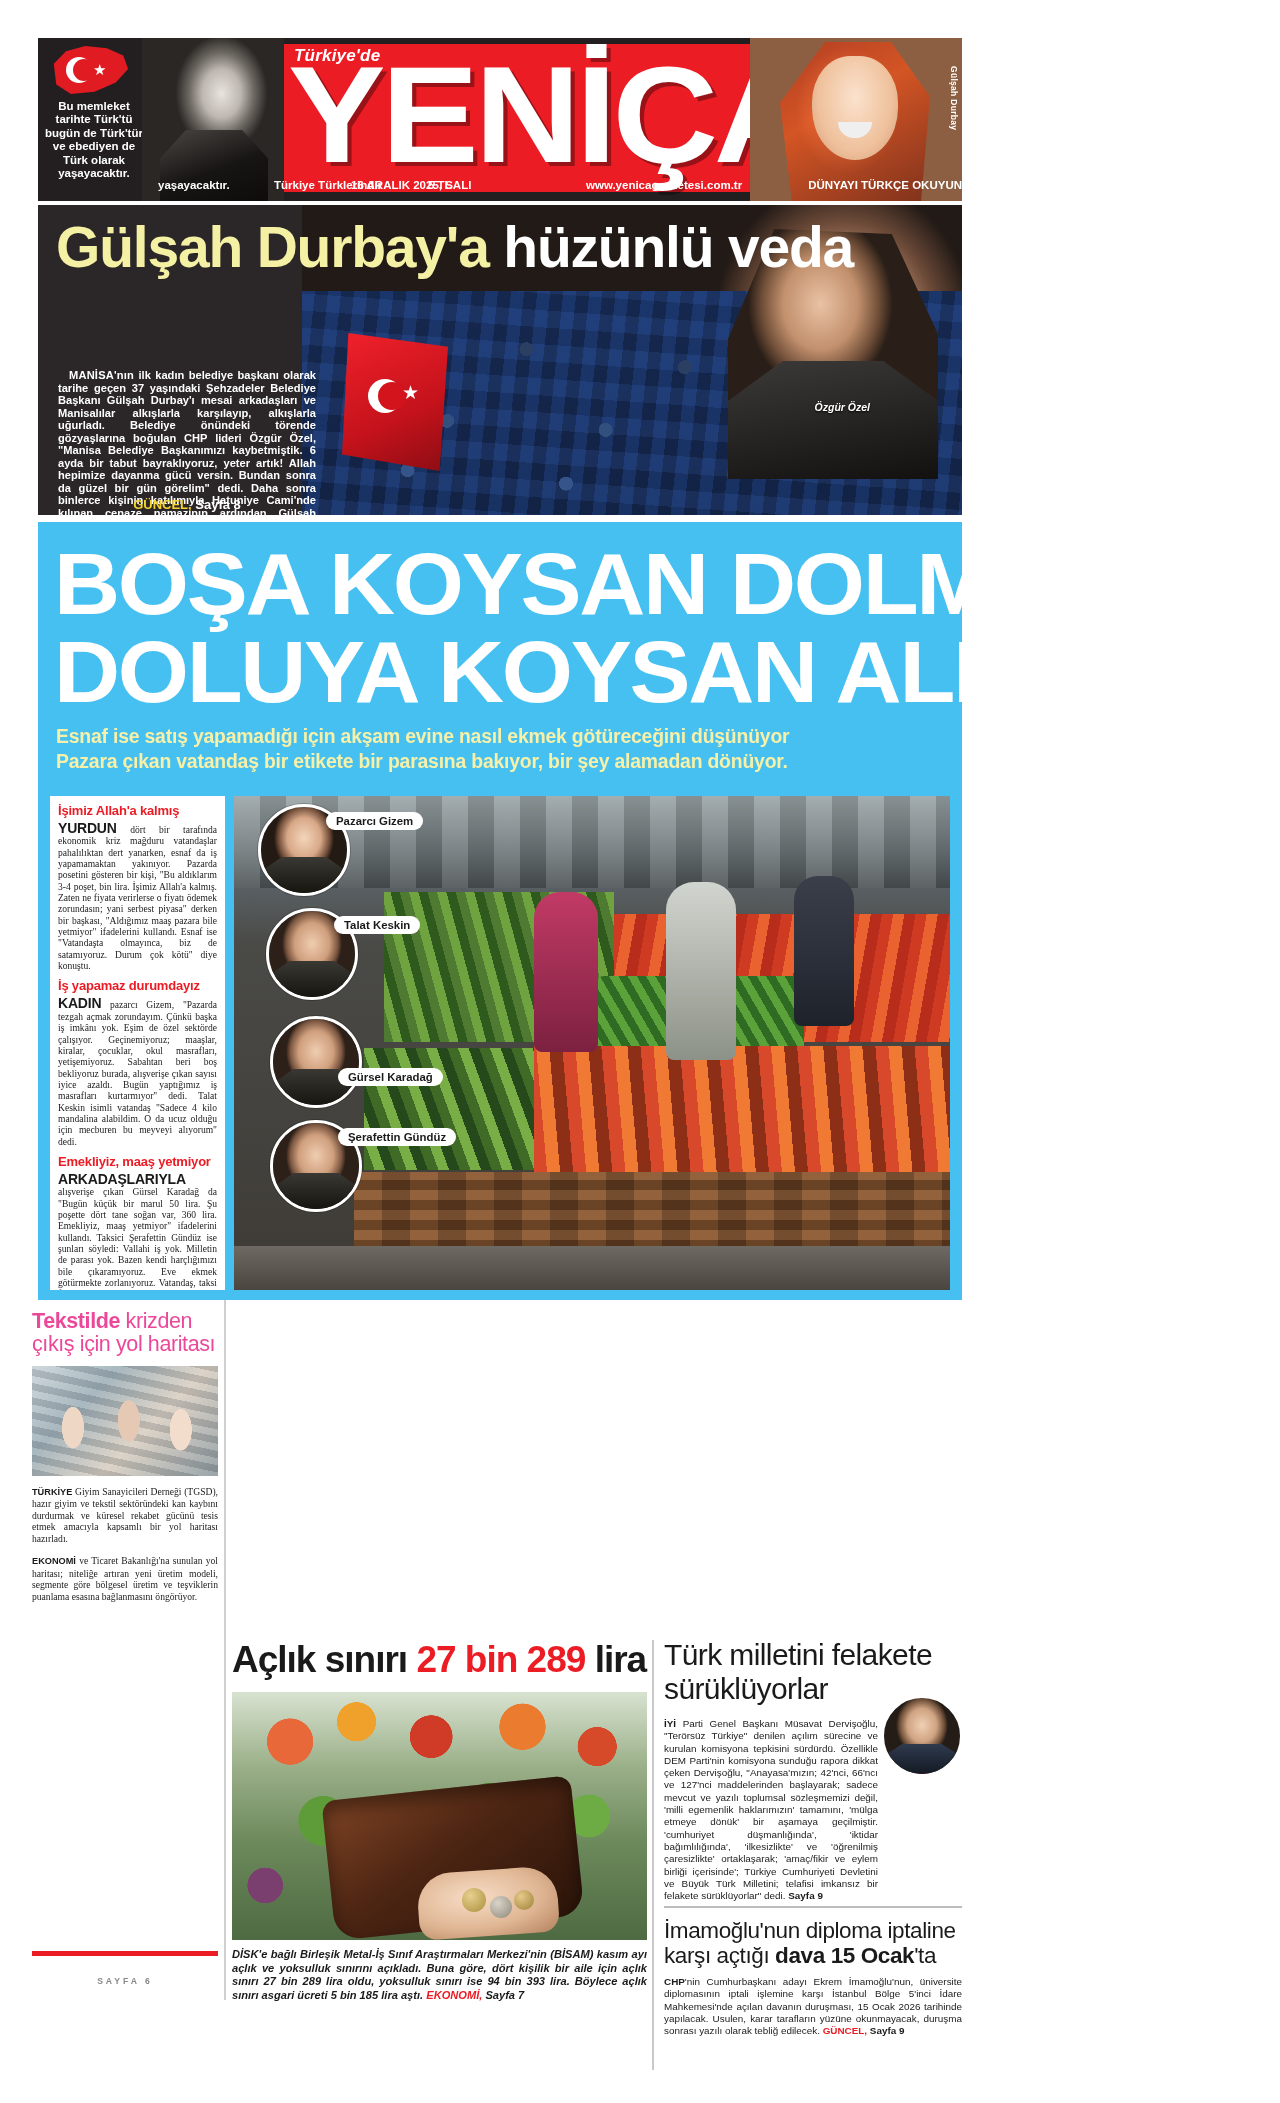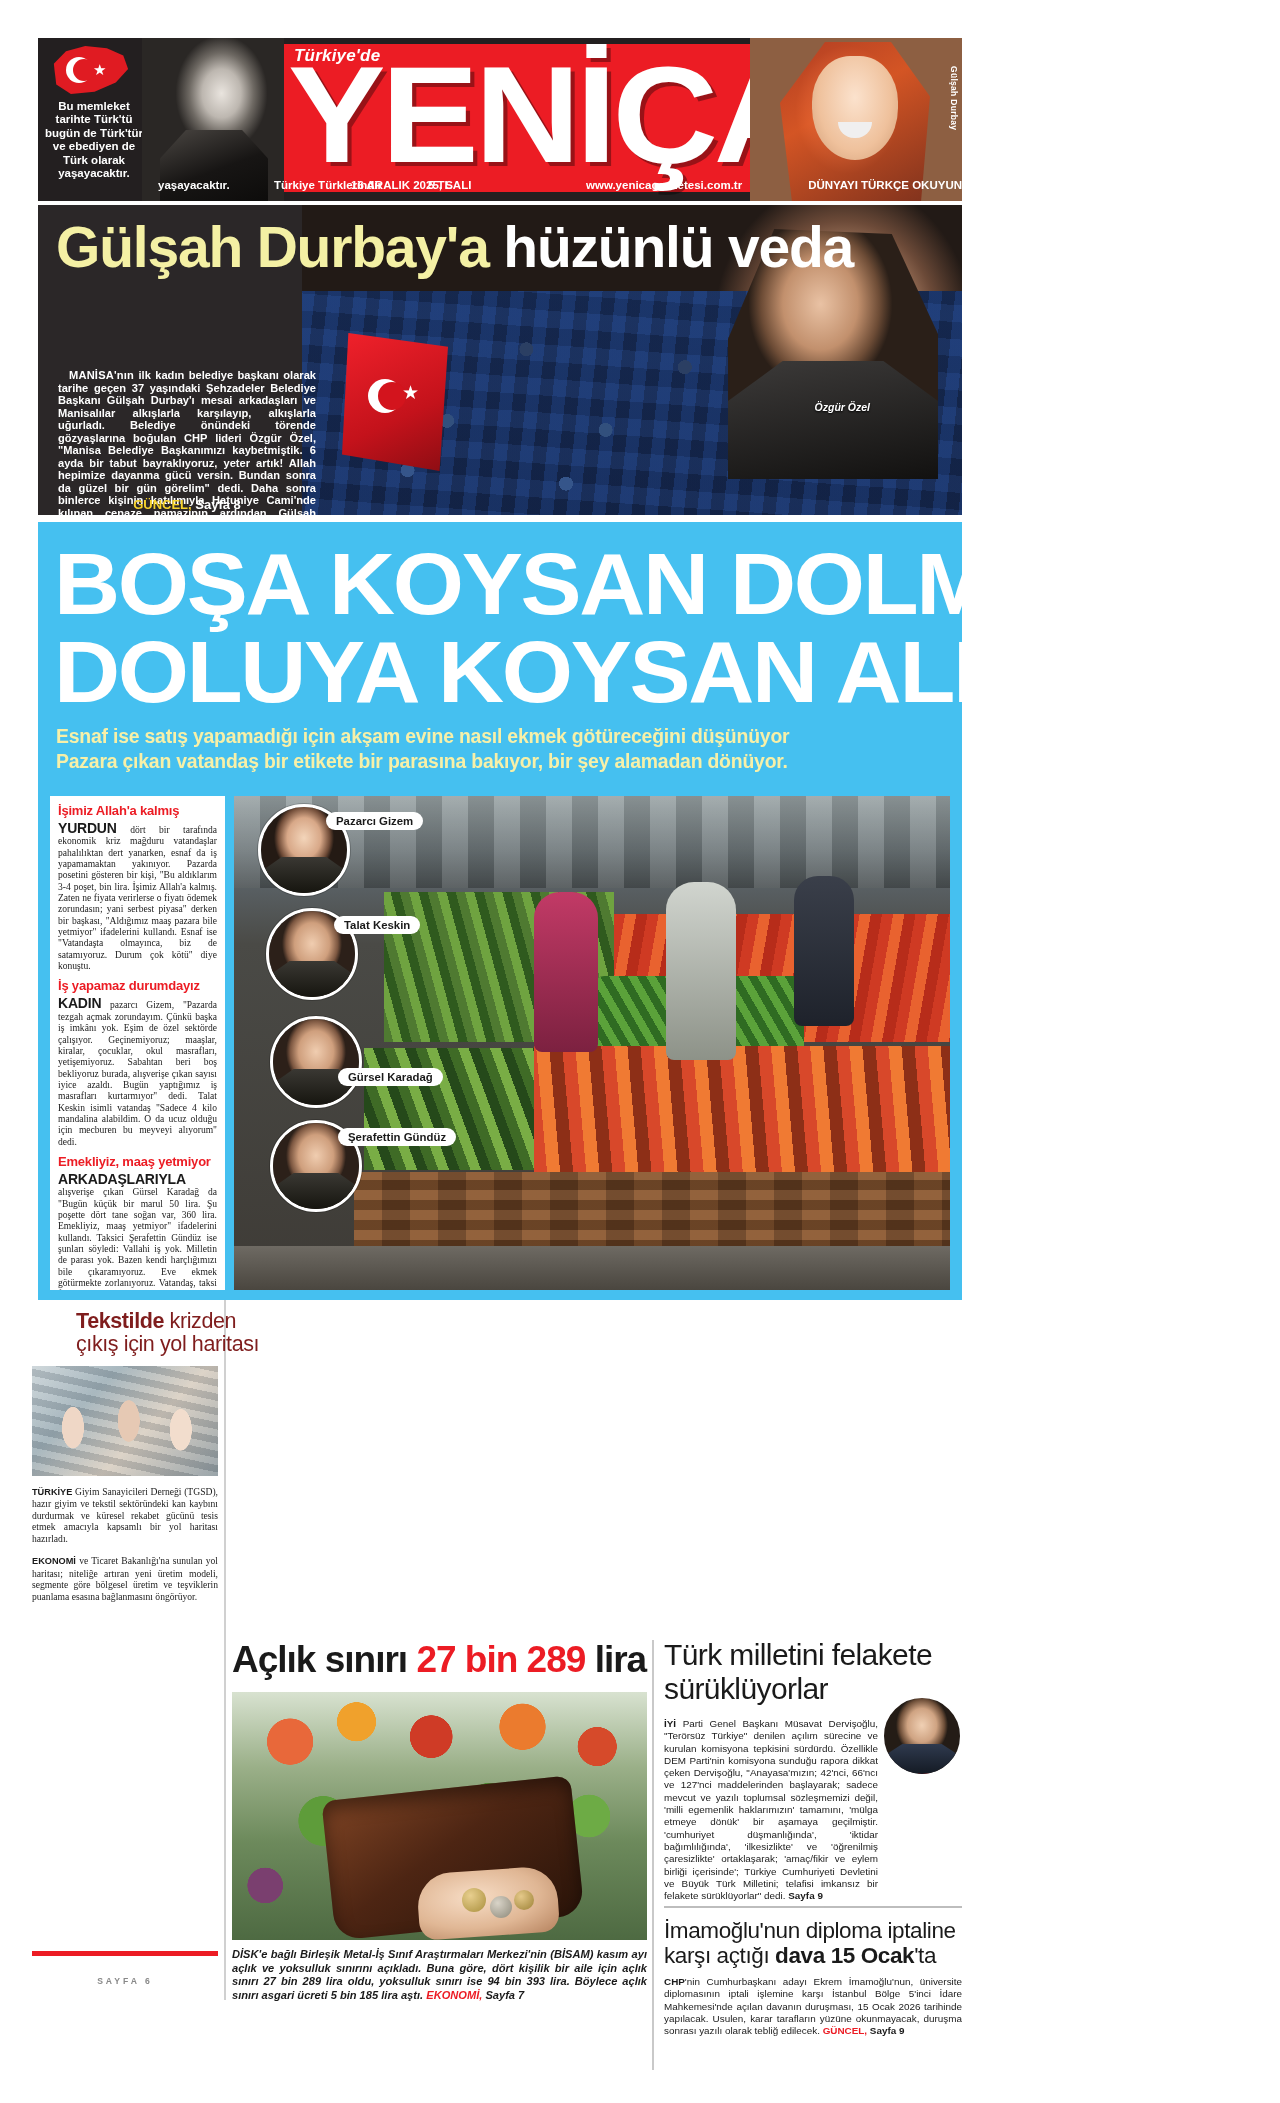--- a/index.html
+++ b/index.html
@@ -207,21 +207,21 @@
     position:absolute; background:#ffffff; color:#1a1a1a; font-size:11.4px; font-weight:bold;
     padding:3px 10px 3px 10px; border-radius:11px; white-space:nowrap;
   }
   .pl1 { left:288px; top:26px; }
   .pl2 { left:296px; top:130px; }
   .pl3 { left:300px; top:238px;margin-top:44px; }
   .pl4 { left:300px; top:342px; }
 
   
   .tex { position:absolute; left:22px; top:1300px; width:200px; height:700px; background:#ffffff; }
-  .tex-h { position:absolute; left:10px; top:10px; width:186px; font-size:21.5px; line-height:23px; font-weight:bold; color:#7f1d1d; letter-spacing:-0.4px;margin-left:44px; }
+  .tex-h { position:absolute; left:10px; top:10px; width:186px; font-size:21.5px; line-height:23px; font-weight:bold; color:#ec4899; letter-spacing:-0.4px; }
   .tex-photo {
     position:absolute; left:10px; top:66px; width:186px; height:110px;
     background:
       linear-gradient(135deg,#cbd4d8 0%, #9fb0b8 30%, #d9cfc2 60%, #8e9aa0 100%);
   }
   .tex-photo:after {
     content:""; position:absolute; inset:0;
     background-image:
       radial-gradient(ellipse 18px 34px at 22% 56%, #efd7c6 0 60%, transparent 62%),
       radial-gradient(ellipse 18px 34px at 52% 50%, #e6c9b4 0 60%, transparent 62%),

